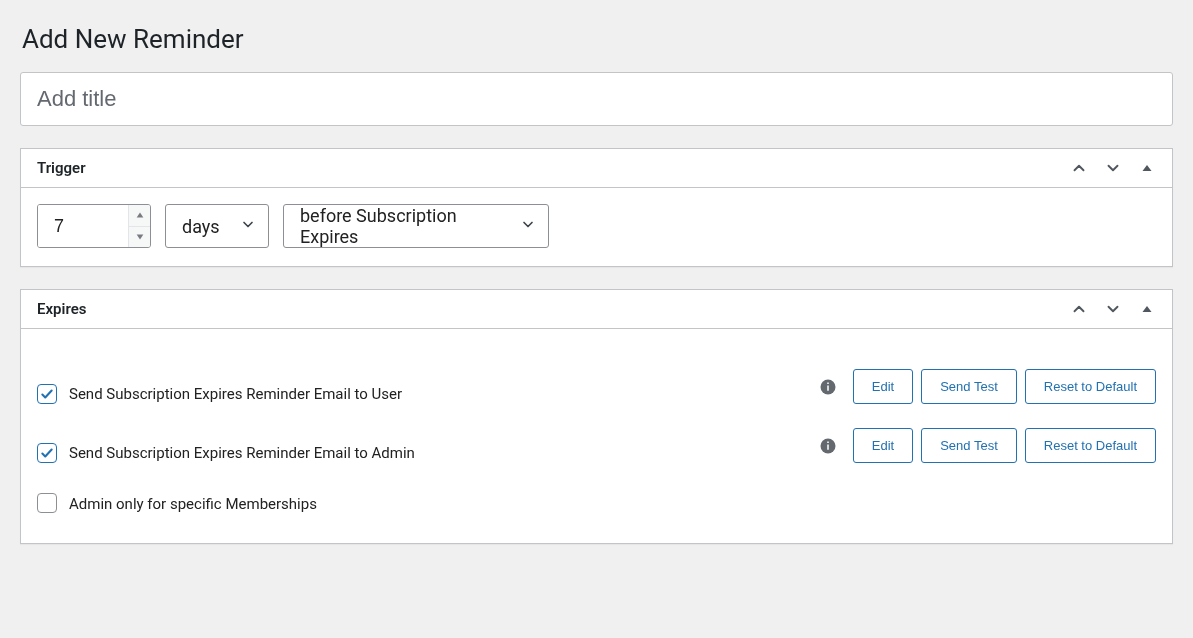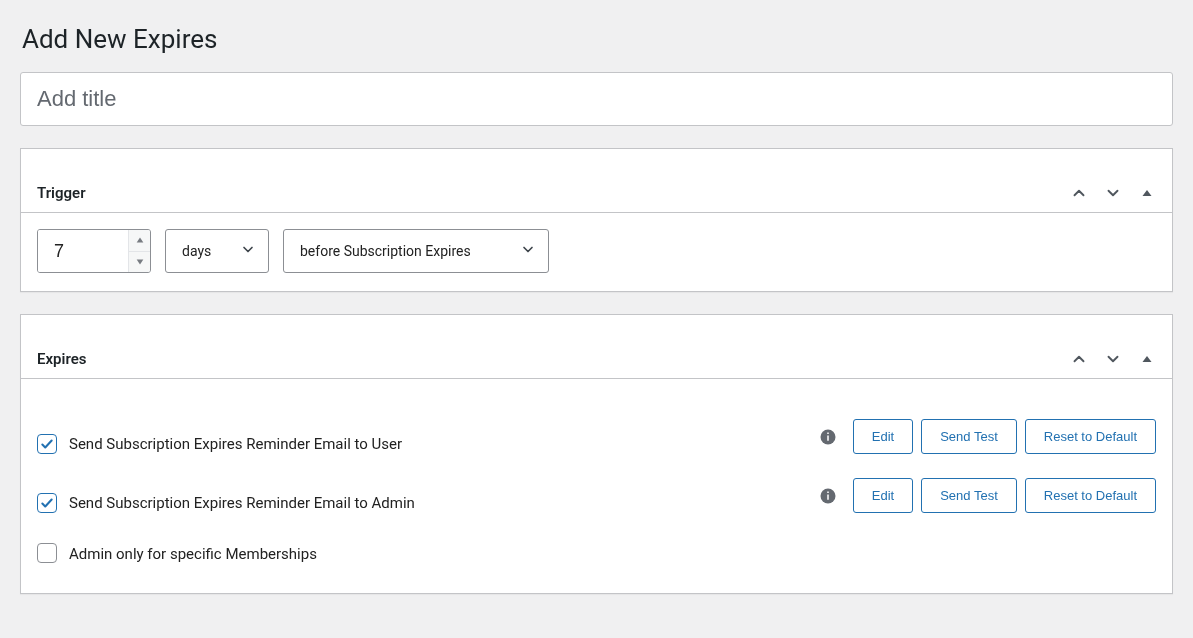--- a/index.html
+++ b/index.html
@@ -39,21 +39,20 @@
     border: 1px solid #c3c4c7;
     box-shadow: 0 1px 1px rgba(0,0,0,0.04);
     margin-bottom: 22px;
   }
   .postbox-header {
     display: flex;
     align-items: center;
     justify-content: space-between;
     border-bottom: 1px solid #c3c4c7;
     padding: 10px 16px;
-    margin-top: 25px;
   }
   .postbox-header h2 {
     font-size: 15px;
     font-weight: 600;
     margin: 0;
     color: #1d2327;
   }
   .header-actions {
     display: flex;
     gap: 16px;
@@ -114,21 +113,21 @@
 
   .select-wrap {
     position: relative;
     display: flex;
     align-items: center;
     border: 1px solid #8c8f94;
     border-radius: 3px;
     height: 44px;
     background: #fff;
     padding: 0 40px 0 16px;
-    font-size: 14px;
+    font-size: 18px;
     cursor: pointer;
     color: #222;
   }
   .select-wrap .chevron {
     position: absolute;
     right: 12px;
     top: 50%;
     transform: translateY(-50%);
     color: #3c434a;
   }
@@ -185,21 +184,21 @@
     line-height: 1;
   }
   .email-left { display: flex; align-items: center; gap: 12px; flex: 1; min-width: 0;}
   .email-right { display: flex; align-items: center; gap: 8px; }
   .simple-row { padding-top: 18px; }
 </style>
 </head>
 <body>
 
 <div class="wrap">
-  <h1 class="page-title">Add New Expires</h1>
+  <h1 class="page-title">Add New Reminder</h1>
 
   <div class="title-box">
     <input class="title-input" type="text" placeholder="Add title" style="">
   </div>
 
   <div class="postbox">
     <div class="postbox-header">
       <h2>Trigger</h2>
       <div class="header-actions">
         <span class="icon-btn">

